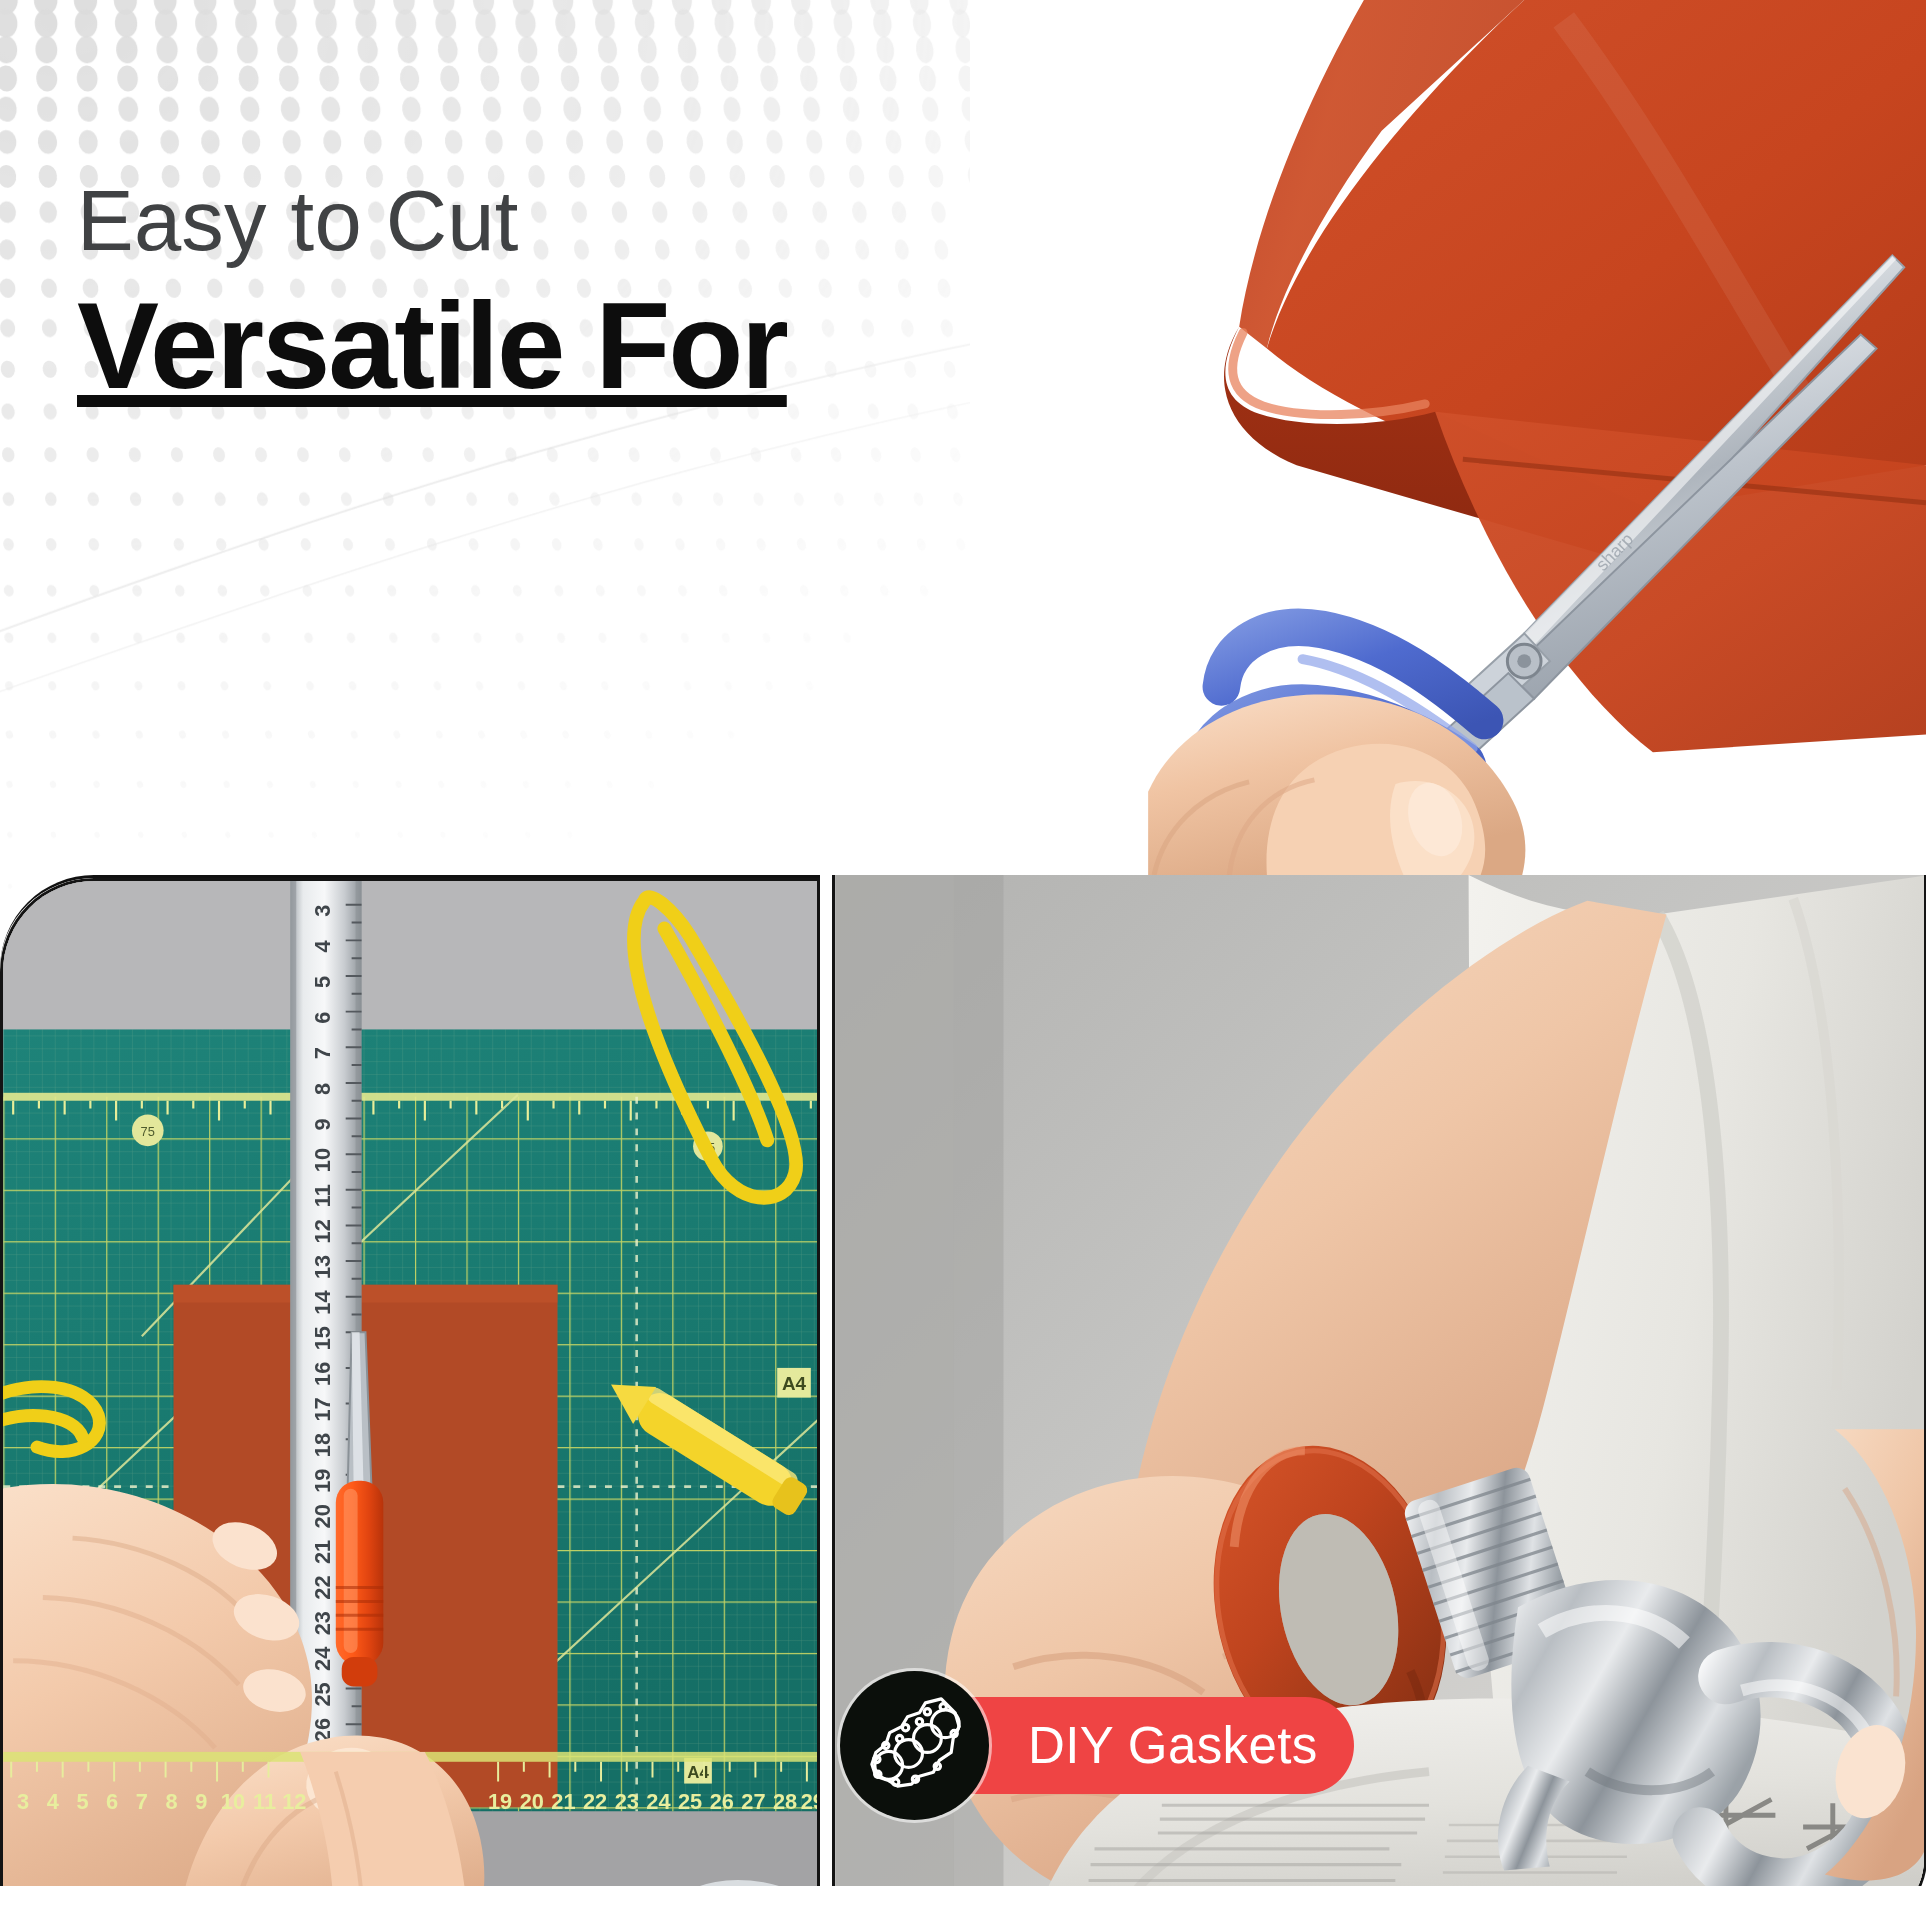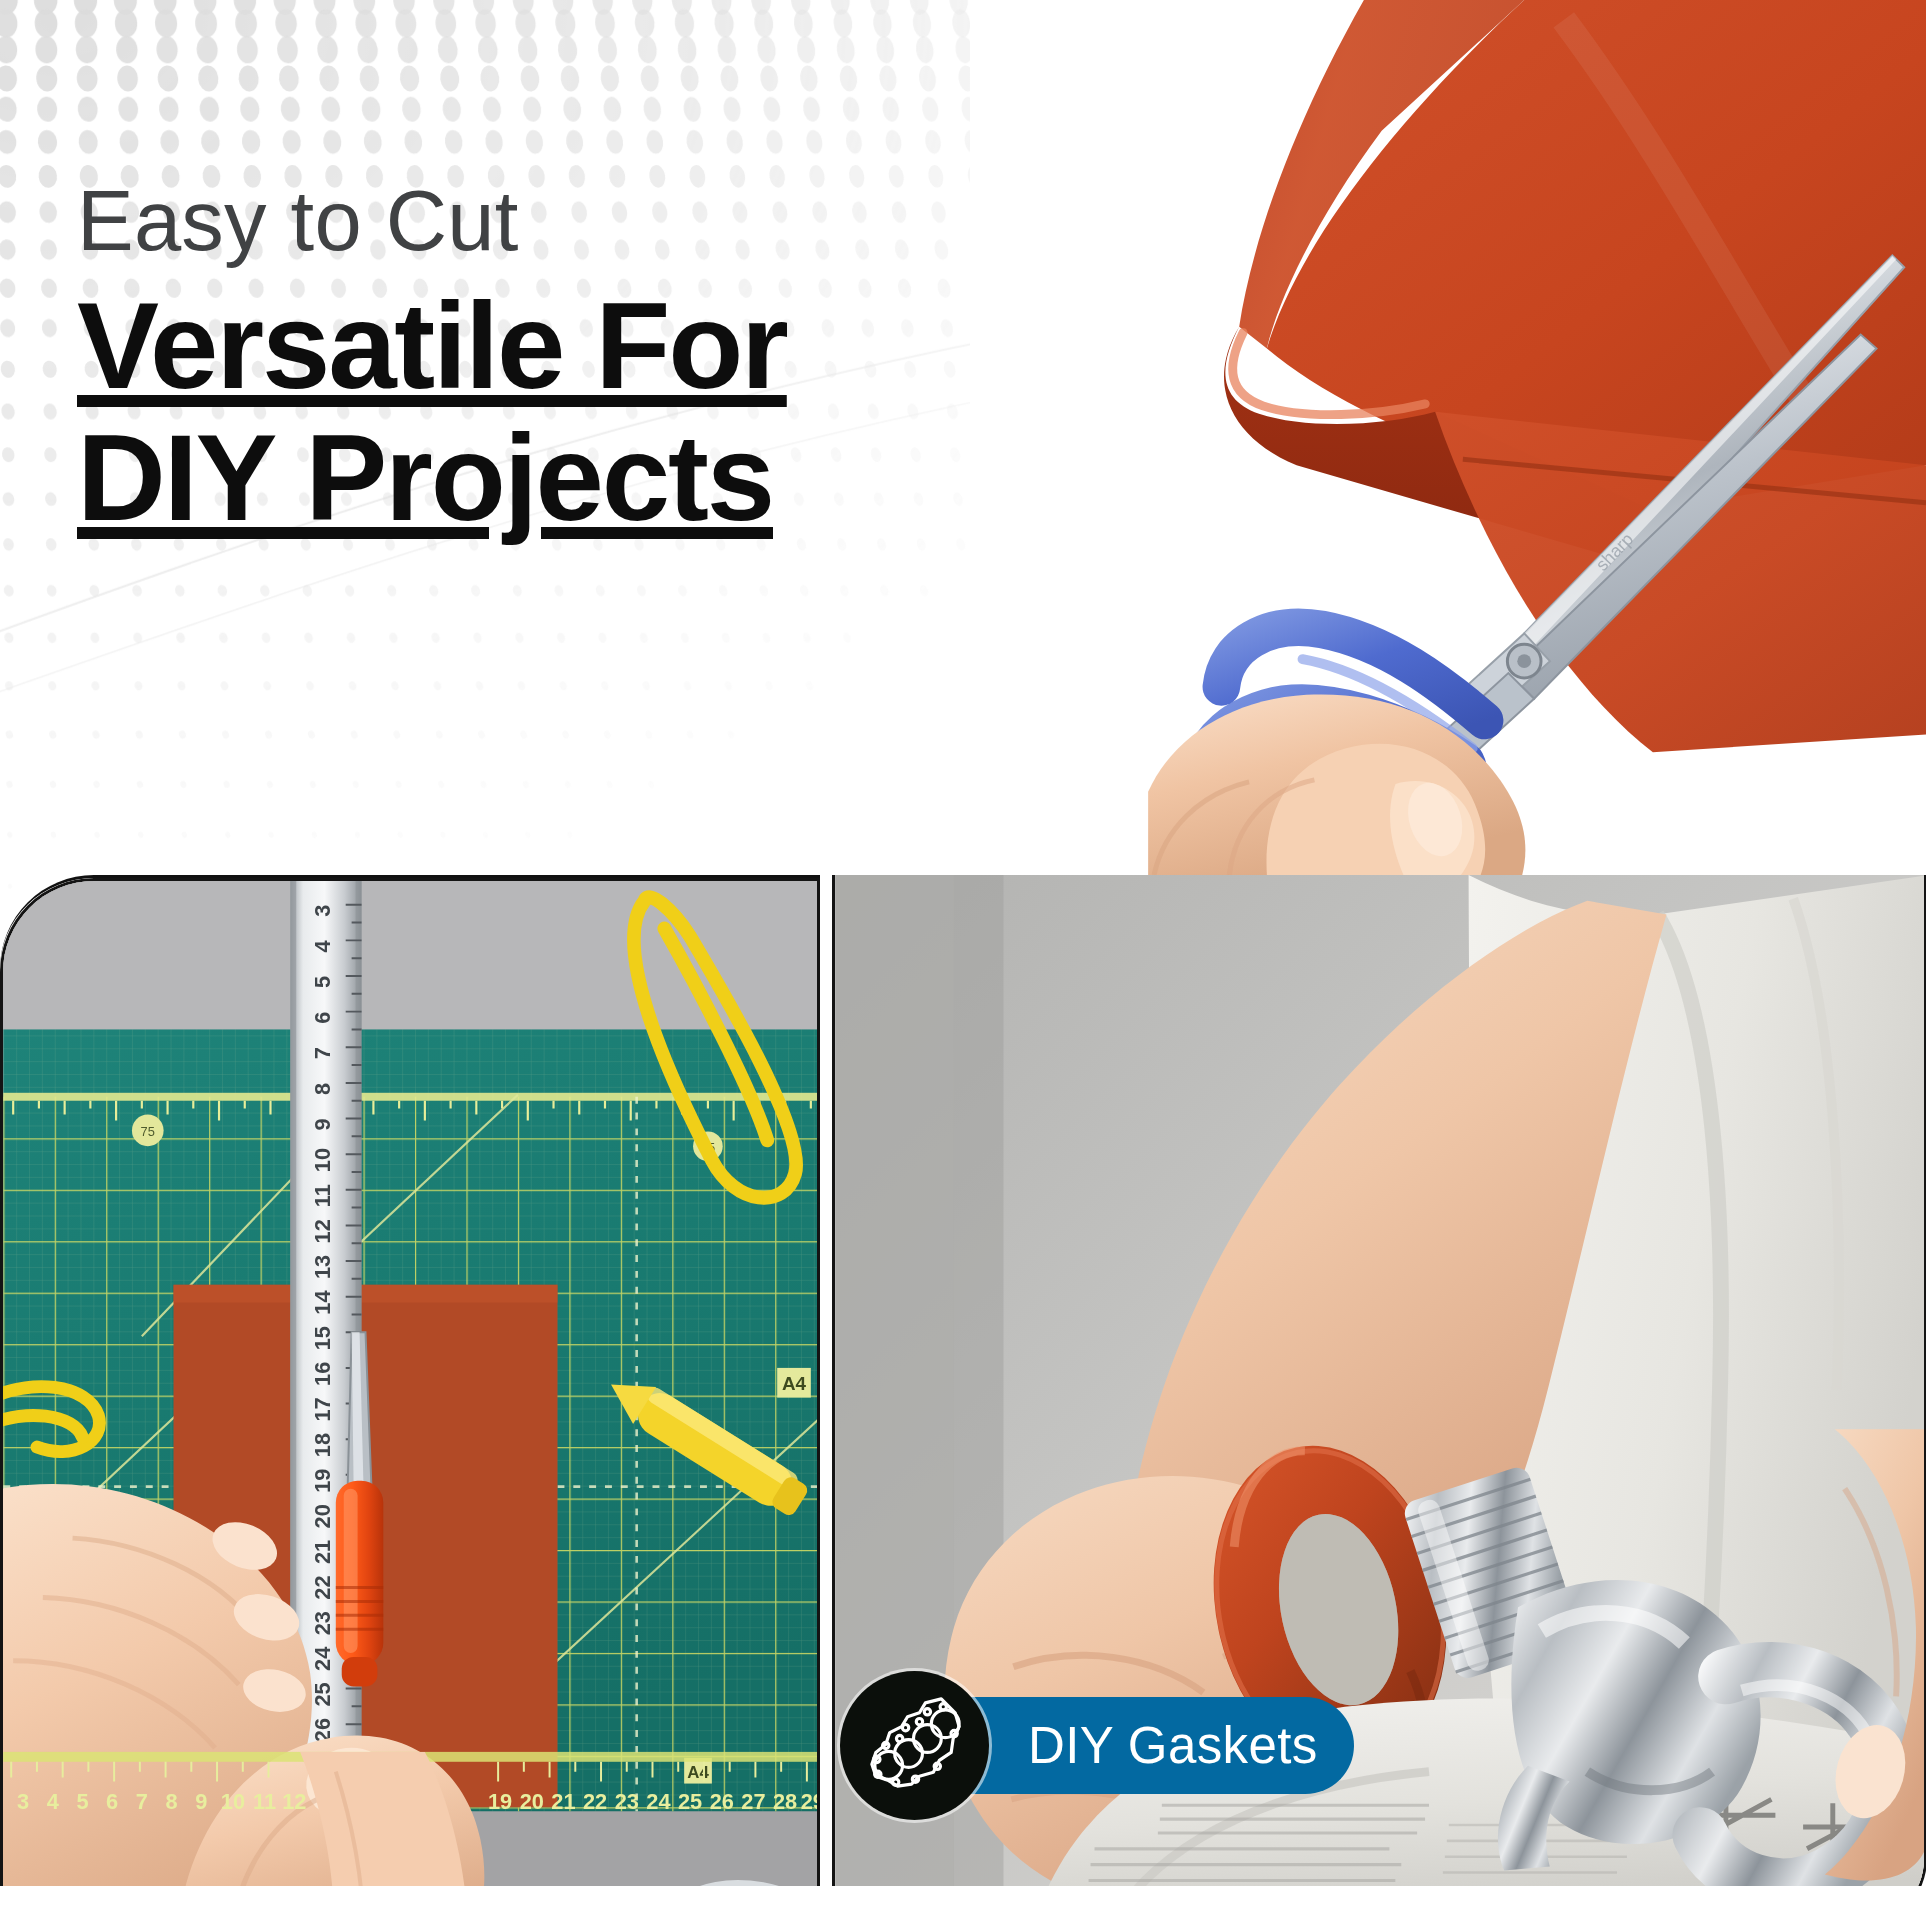--- a/index.html
+++ b/index.html
@@ -93,21 +93,21 @@
   .logo-badge {
     position:absolute; left:840px; top:1671px;
     height:149px;
     display:flex; align-items:center;
     z-index:40;
   }
   .logo-pill {
     position:absolute; left:59px; top:26px;
     height:97px;
     padding:0 36px 0 129px;
-    background:#0369a1;
+    background:#ef4444;
     border-radius:49px;
     display:flex; align-items:center;
   }
   .logo-pill-text {
     color:#ffffff;
     font-size:51px;
     font-weight:400;
     letter-spacing:0.4px;
     line-height:1;
     white-space:nowrap;
@@ -879,21 +879,20 @@
             <path d="M -20 760 C 380 620 790 470 1340 390" fill="none" stroke="#d4d4d4" stroke-width="1.6" opacity="0.45"></path>
           </g>
       </g>
     </svg>
   </div>
 
   <div class="headline-block">
     <div class="eyebrow">Easy to Cut</div>
     <div class="headline">
       <span>Versatile For</span>
-      <span class="l2">DIY Projects</span>
     </div>
   </div>
 
   <div class="hero-scissors">
     <svg width="956" height="875" viewBox="0 0 966 884" aria-hidden="true">
       <defs>
         <linearGradient id="sheetTop" x1="0" y1="0" x2="1" y2="0.35">
           <stop offset="0%" stop-color="#bf3d1c"></stop>
           <stop offset="38%" stop-color="#cb4a22"></stop>
           <stop offset="100%" stop-color="#c2431e"></stop>

